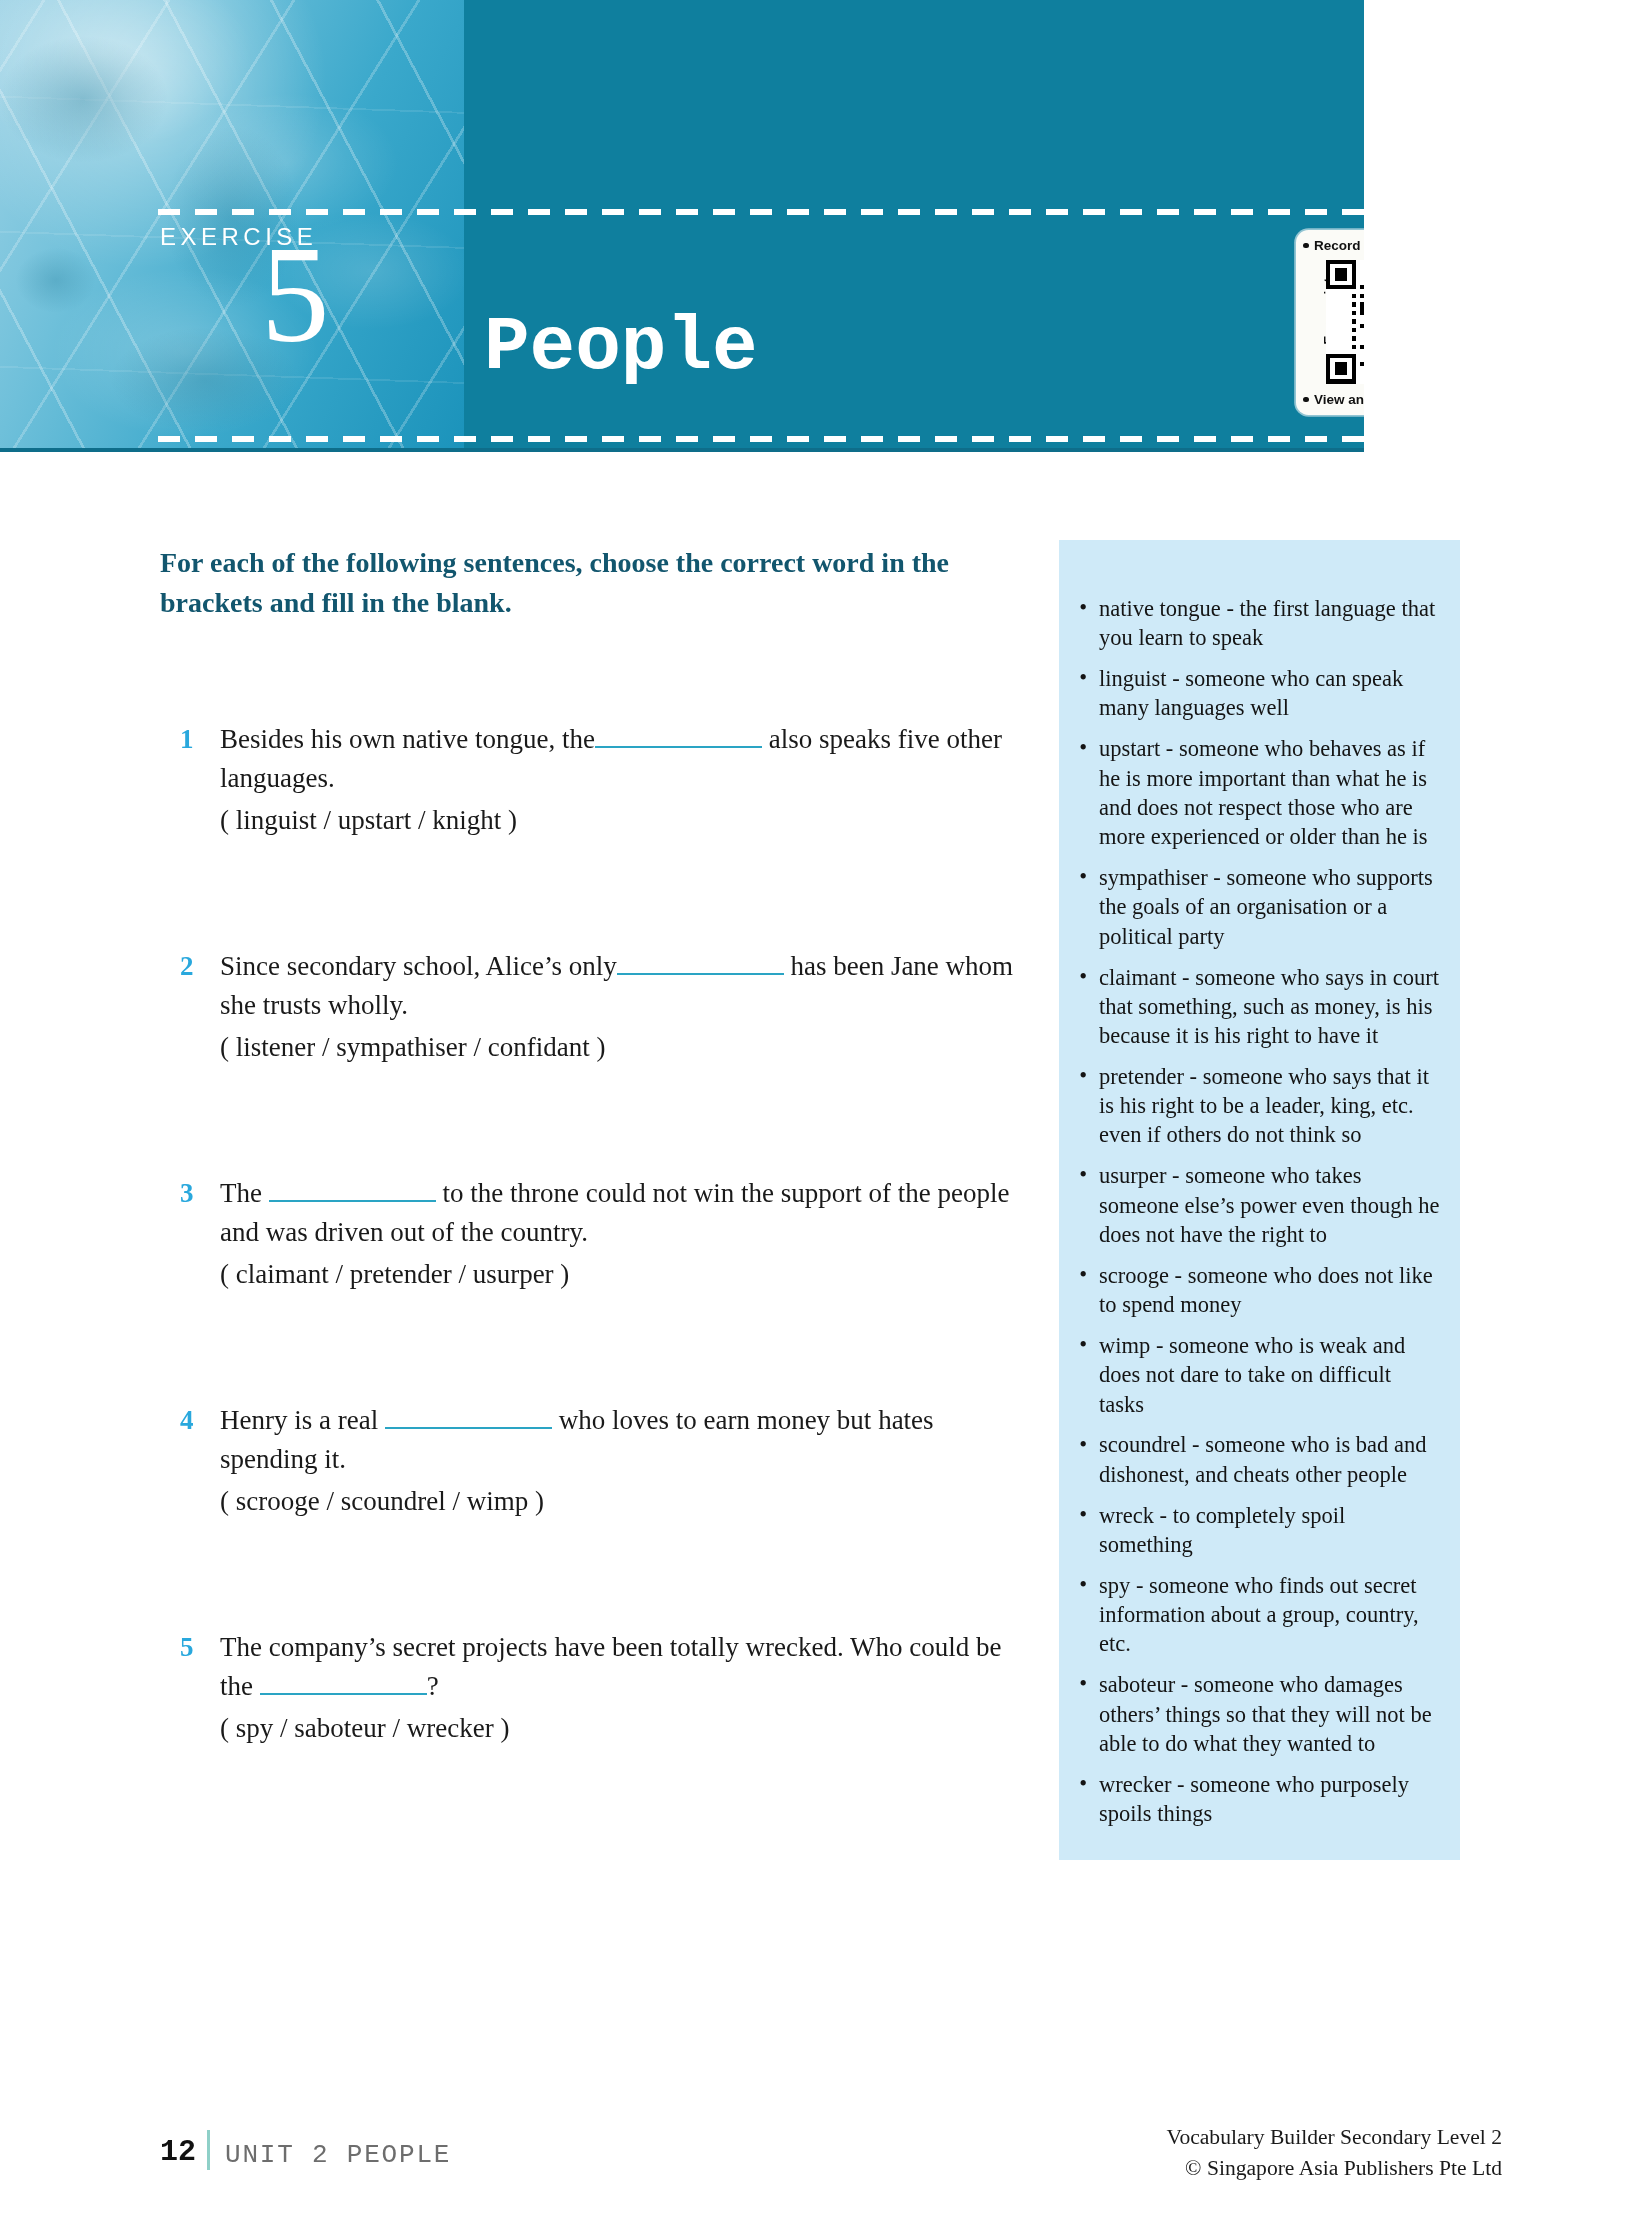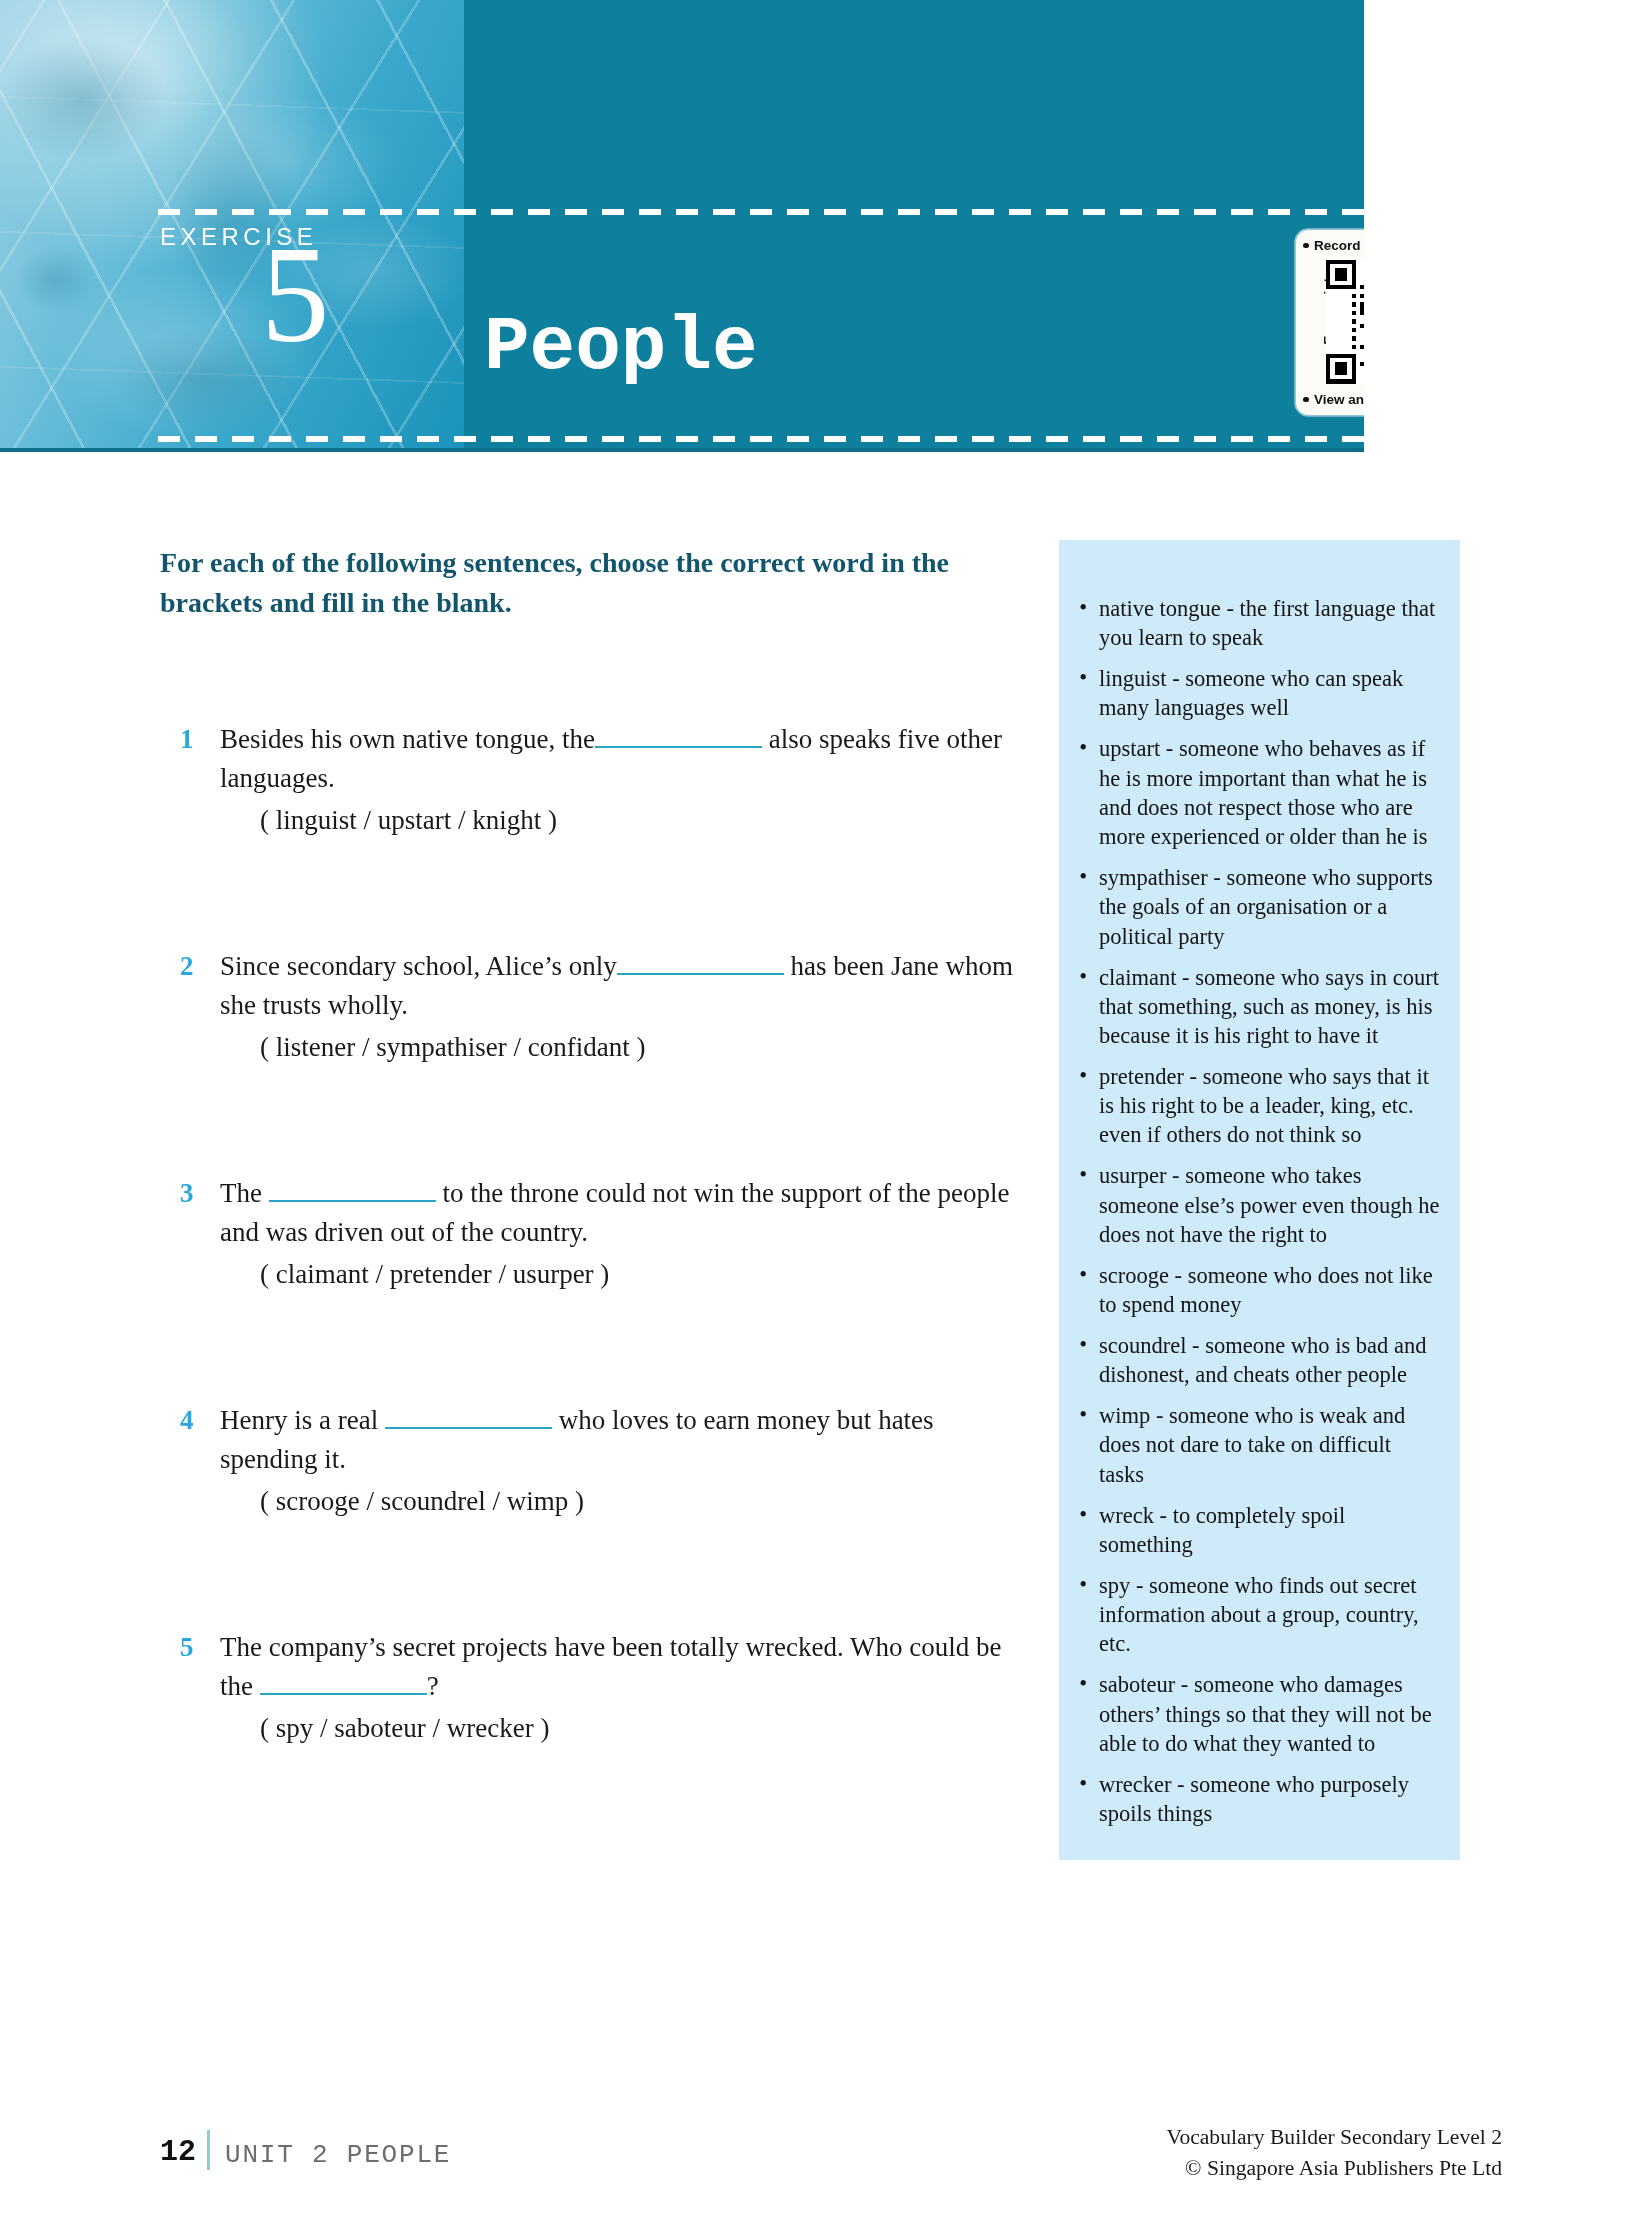--- a/index.html
+++ b/index.html
@@ -218,21 +218,20 @@
   .q-body { display: block; }
   .blank {
     display: inline-block;
     border-bottom: 2.7px solid #2aa4c4;
     vertical-align: baseline;
   }
   .blank-w { width: 167px; height: 25px; }
   .q-options {
     display: block;
     margin-top: 1.8px;
-    margin-left: 40px;
   }
 
   
   .vocab {
     position: absolute;
     left: 1059px;
     top: 540px;
     width: 401px;
     background: #cfeaf8;
     padding: 50px 14.4px 20px 9px;
@@ -513,22 +512,22 @@
   <div class="vocab">
     <ul class="vocab-list">
       <li class="vocab-item">native tongue - the first language that you learn to speak</li>
       <li class="vocab-item">linguist - someone who can speak many languages well</li>
       <li class="vocab-item">upstart - someone who behaves as if he is more important than what he is and does not respect those who are more experienced or older than he is</li>
       <li class="vocab-item">sympathiser - someone who supports the goals of an organisation or a political party</li>
       <li class="vocab-item">claimant - someone who says in court that something, such as money, is his because it is his right to have it</li>
       <li class="vocab-item">pretender - someone who says that it is his right to be a leader, king, etc. even if others do not think so</li>
       <li class="vocab-item">usurper - someone who takes someone else’s power even though he does not have the right to</li>
       <li class="vocab-item">scrooge - someone who does not like to spend money</li>
+      <li class="vocab-item">wimp - someone who is weak and does not dare to take on difficult tasks</li>
       <li class="vocab-item">scoundrel - someone who is bad and dishonest, and cheats other people</li>
-      <li class="vocab-item">wimp - someone who is weak and does not dare to take on difficult tasks</li>
       <li class="vocab-item">wreck - to completely spoil something</li>
       <li class="vocab-item">spy - someone who finds out secret information about a group, country, etc.</li>
       <li class="vocab-item">saboteur - someone who damages others’ things so that they will not be able to do what they wanted to</li>
       <li class="vocab-item">wrecker - someone who purposely spoils things</li>
     </ul>
   </div>
 
 
   <div class="footer-page-num">12</div>
   <div class="footer-divider"></div>

